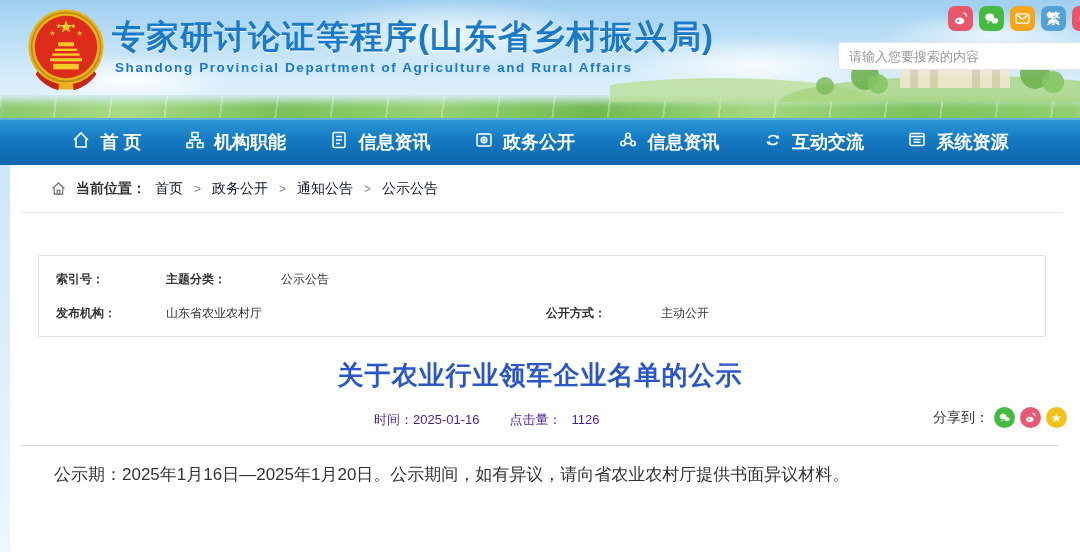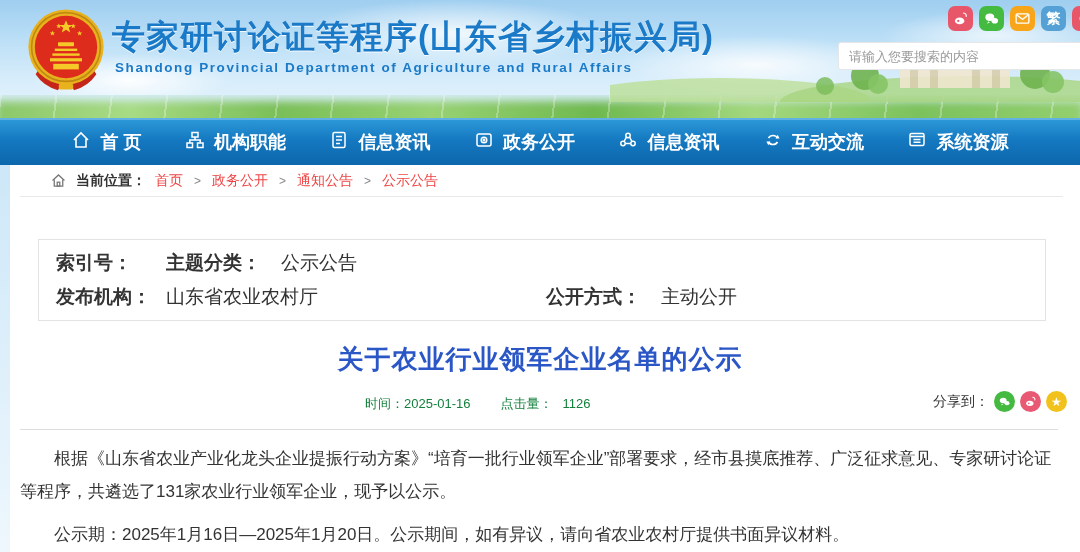--- a/index.html
+++ b/index.html
@@ -44,38 +44,38 @@
     padding:0 28px; background:linear-gradient(180deg,#2e9ada 0%,#1478c0 48%,#0d67ac 100%);
     box-shadow:inset 0 2px 0 rgba(255,255,255,.25); }
   .nav-item { display:flex; align-items:flex-start; gap:9px; color:#fff; font-size:18px;
     font-weight:bold; text-decoration:none; white-space:nowrap; }
   .nav-item svg { display:block; }
 
   
   .edge-strip { position:absolute; left:0; top:165px; bottom:0; width:10px;
     background:linear-gradient(180deg,#cde7f8,#eef7fd); }
 
-  .breadcrumb { height:32px; margin:0 17px 0 20px; padding-left:30px;
+  .breadcrumb { height:48px; margin:0 17px 0 20px; padding-left:30px;
     display:flex; align-items:center; gap:9px; border-bottom:1px solid #e9e9e9;
     font-size:14px; color:#333; }
-  .breadcrumb a { color:#ef4444; text-decoration:none; }
+  .breadcrumb a { color:#0f172a; text-decoration:none; }
   .crumb-label { font-weight:bold; }
   .crumb-sep { color:#888; font-size:12px; margin:0 2px; }
 
   .infobox { margin:42px 34px 0 38px; border:1px solid #e3e3e3; padding:6px 0 6px 17px; }
-  .inforow { display:flex; align-items:center; height:34px; font-size:19px; color:#333; }
+  .inforow { display:flex; align-items:center; height:34px; font-size:12px; color:#333; }
   .ilabel  { width:110px; font-weight:bold; }
   .ivalue1 { width:380px; }
   .ilabel2 { width:115px; font-weight:bold; }
 
   .article-title { margin-top:21px; text-align:center; font-size:26px; font-weight:bold;
     color:#2a56c6; letter-spacing:1px; }
 
   .meta-row { position:relative; height:26px; margin-top:13px; }
-  .meta { position:absolute; left:365px; top:5px; font-size:13px; color:#15803d; }
+  .meta { position:absolute; left:374px; top:5px; font-size:13px; color:#4c1d95; }
   .meta .gap { display:inline-block; width:30px; }
   .meta .hits-val { margin-left:10px; }
   .share { position:absolute; right:13px; top:1px; display:flex; align-items:center; gap:5px;
     font-size:14px; color:#333; }
   .scircle { width:21px; height:21px; border-radius:50%; border:none; cursor:pointer;
     display:flex; align-items:center; justify-content:center; color:#fff; font-size:12px; padding:0; }
   .s-wechat { background:#45ba41; } .s-weibo { background:#e85a74; } .s-qzone { background:#f2c21c; }
 
   .divider { border:none; border-top:1px solid #ddd; margin:13px 22px 0 20px; }
 
@@ -283,15 +283,14 @@
     </button>
     <button class="scircle s-qzone">
       <span>★</span>
     </button>
   </div>
 </div>
 
 <hr class="divider">
 
 <div class="body-text">
-  <p>根据《山东省农业产业化龙头企业提振行动方案》“培育一批行业领军企业”部署要求，经市县摸底推荐、广泛征求意见、专家研讨论证等程序，共遴选了131家农业行业领军企业，现予以公示。</p>
   <p>公示期：2025年1月16日—2025年1月20日。公示期间，如有异议，请向省农业农村厅提供书面异议材料。</p>
 </div>
 
 </body></html>

